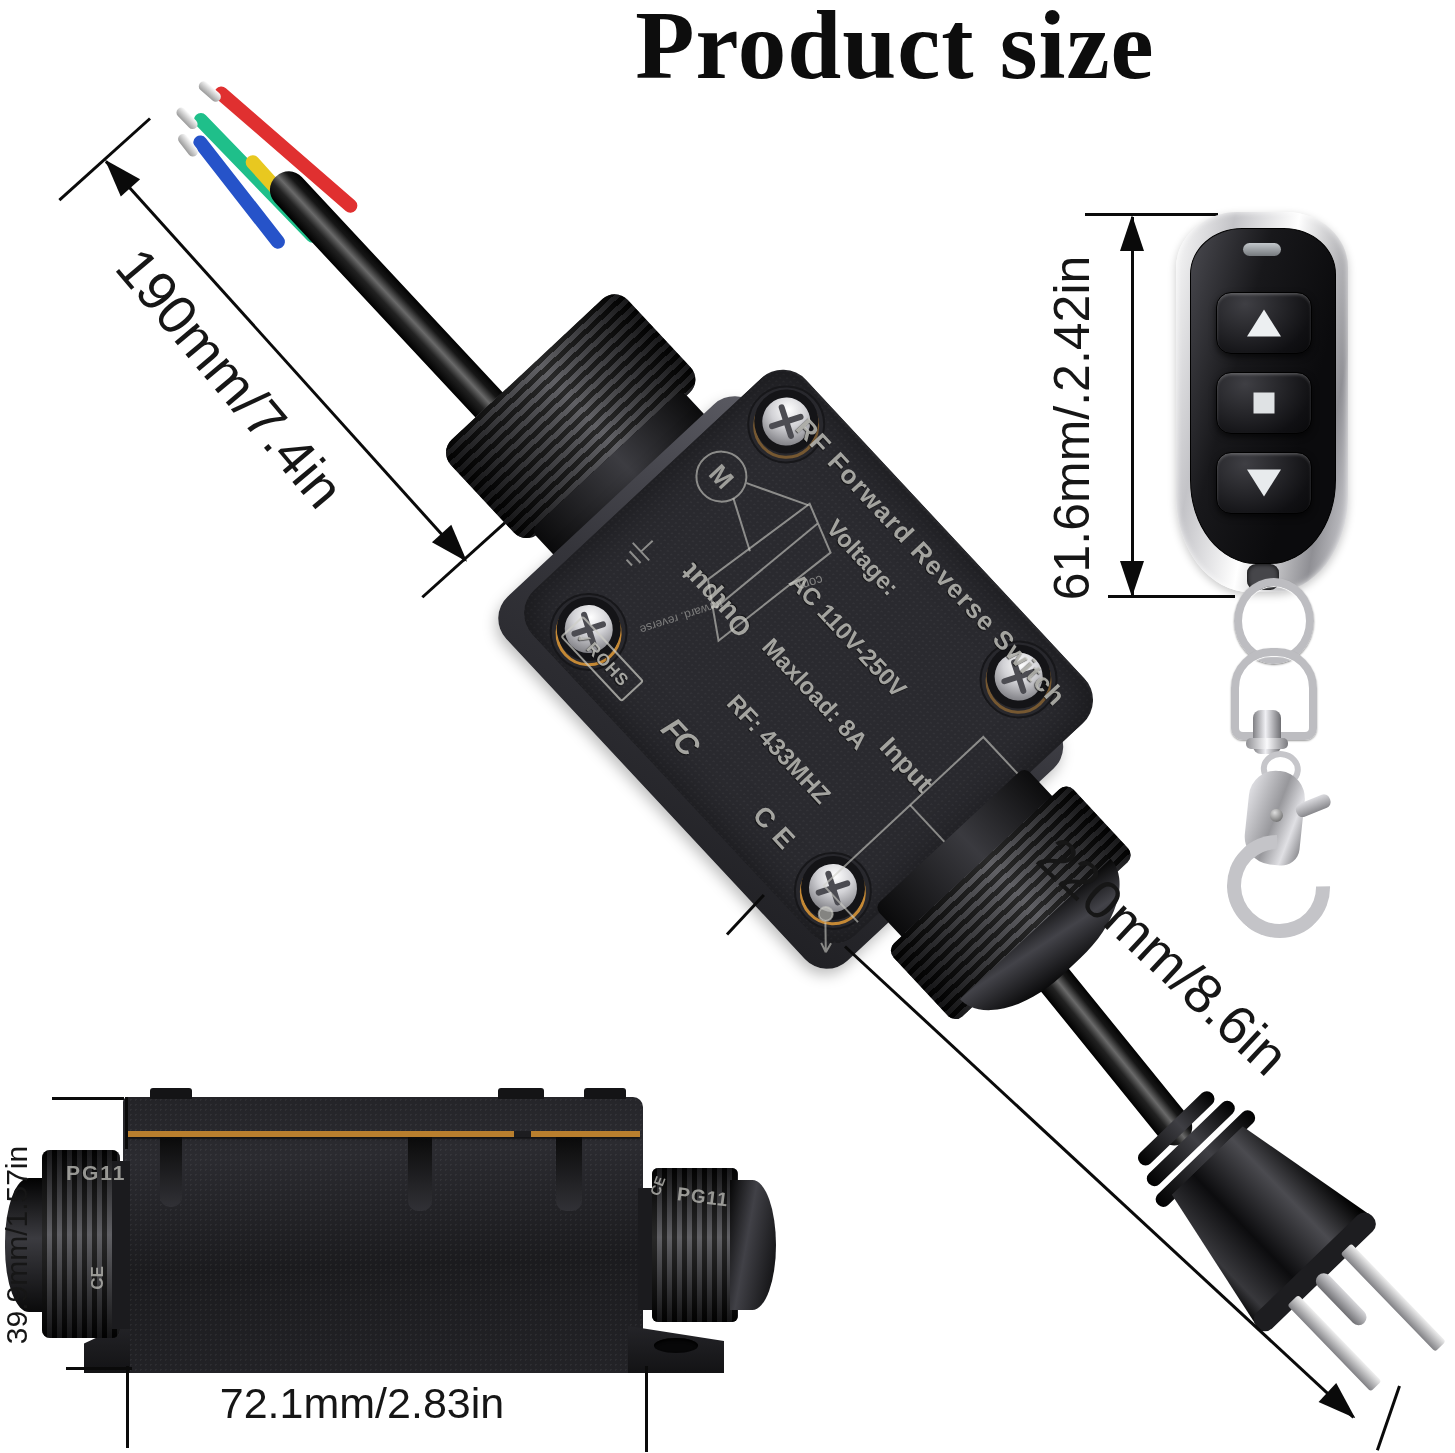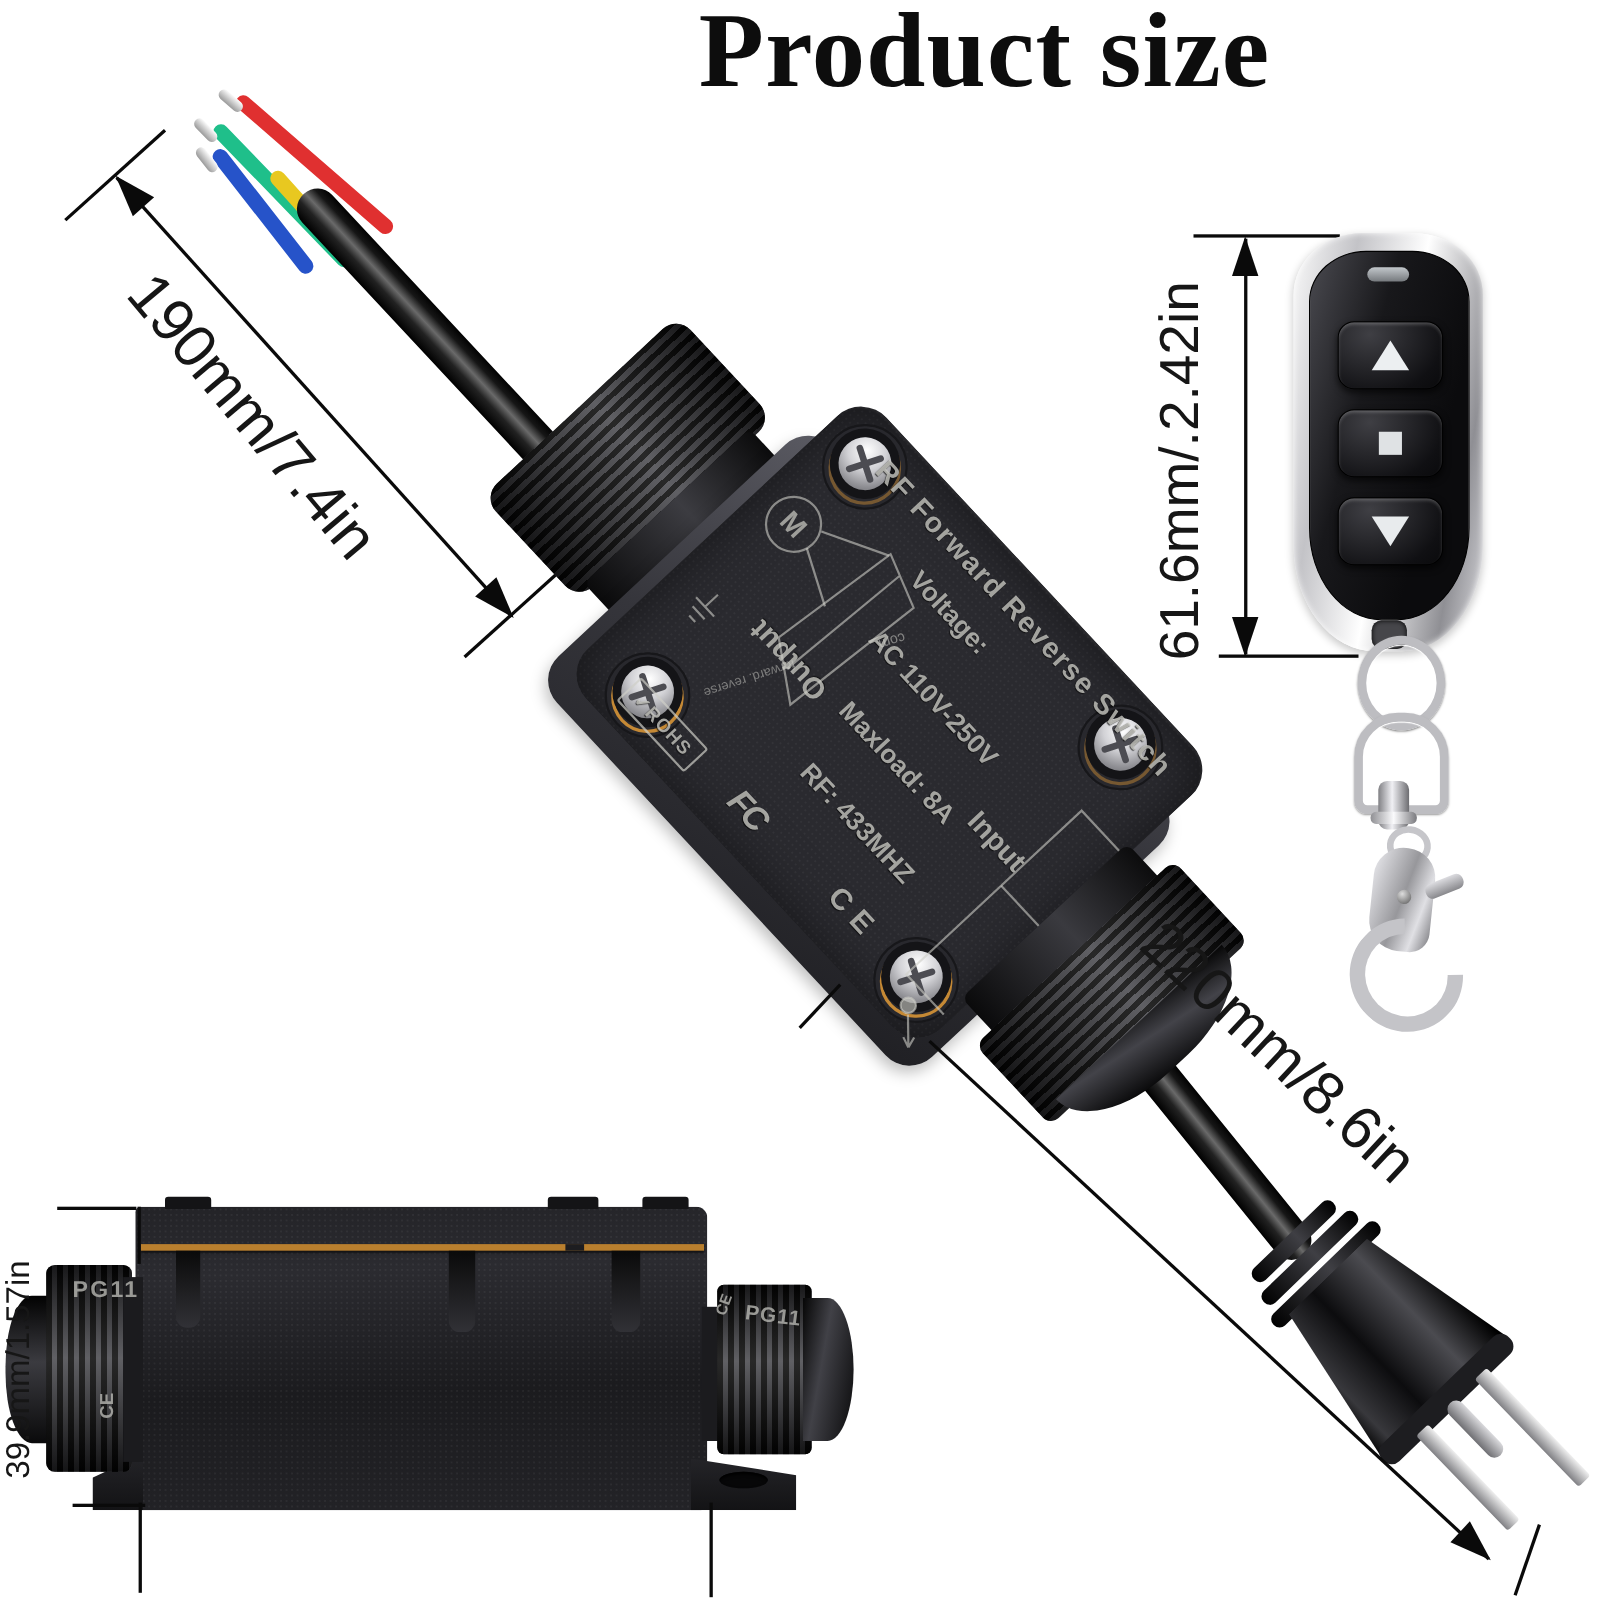--- a/index.html
+++ b/index.html
@@ -330,14 +330,15 @@
   <div class="gland-lbl" style="left:676px;top:1205px;font-size:19px;letter-spacing:1px;transform:rotate(-83deg);transform-origin:0 0;writing-mode:vertical-rl;">PG11</div>
   <div class="gland-lbl" style="left:648px;top:1178px;font-size:14px;transform:rotate(-70deg);">CE</div>
 
   <div class="tick" style="left:52px;top:1097px;width:72px;height:3px;"></div>
   <div class="tick" style="left:66px;top:1367px;width:66px;height:3px;"></div>
   <div class="tick" style="left:125px;top:1097px;width:3px;height:52px;"></div>
   <div class="dimtext" id="t399">39.9mm/1.57in</div>
 
   <div class="tick" style="left:126px;top:1366px;width:3px;height:82px;"></div>
   <div class="tick" style="left:645px;top:1366px;width:3px;height:86px;"></div>
+  <div class="dimtext" id="t721">72.1mm/2.83in</div>
 
 </div>
 
 </body></html>

